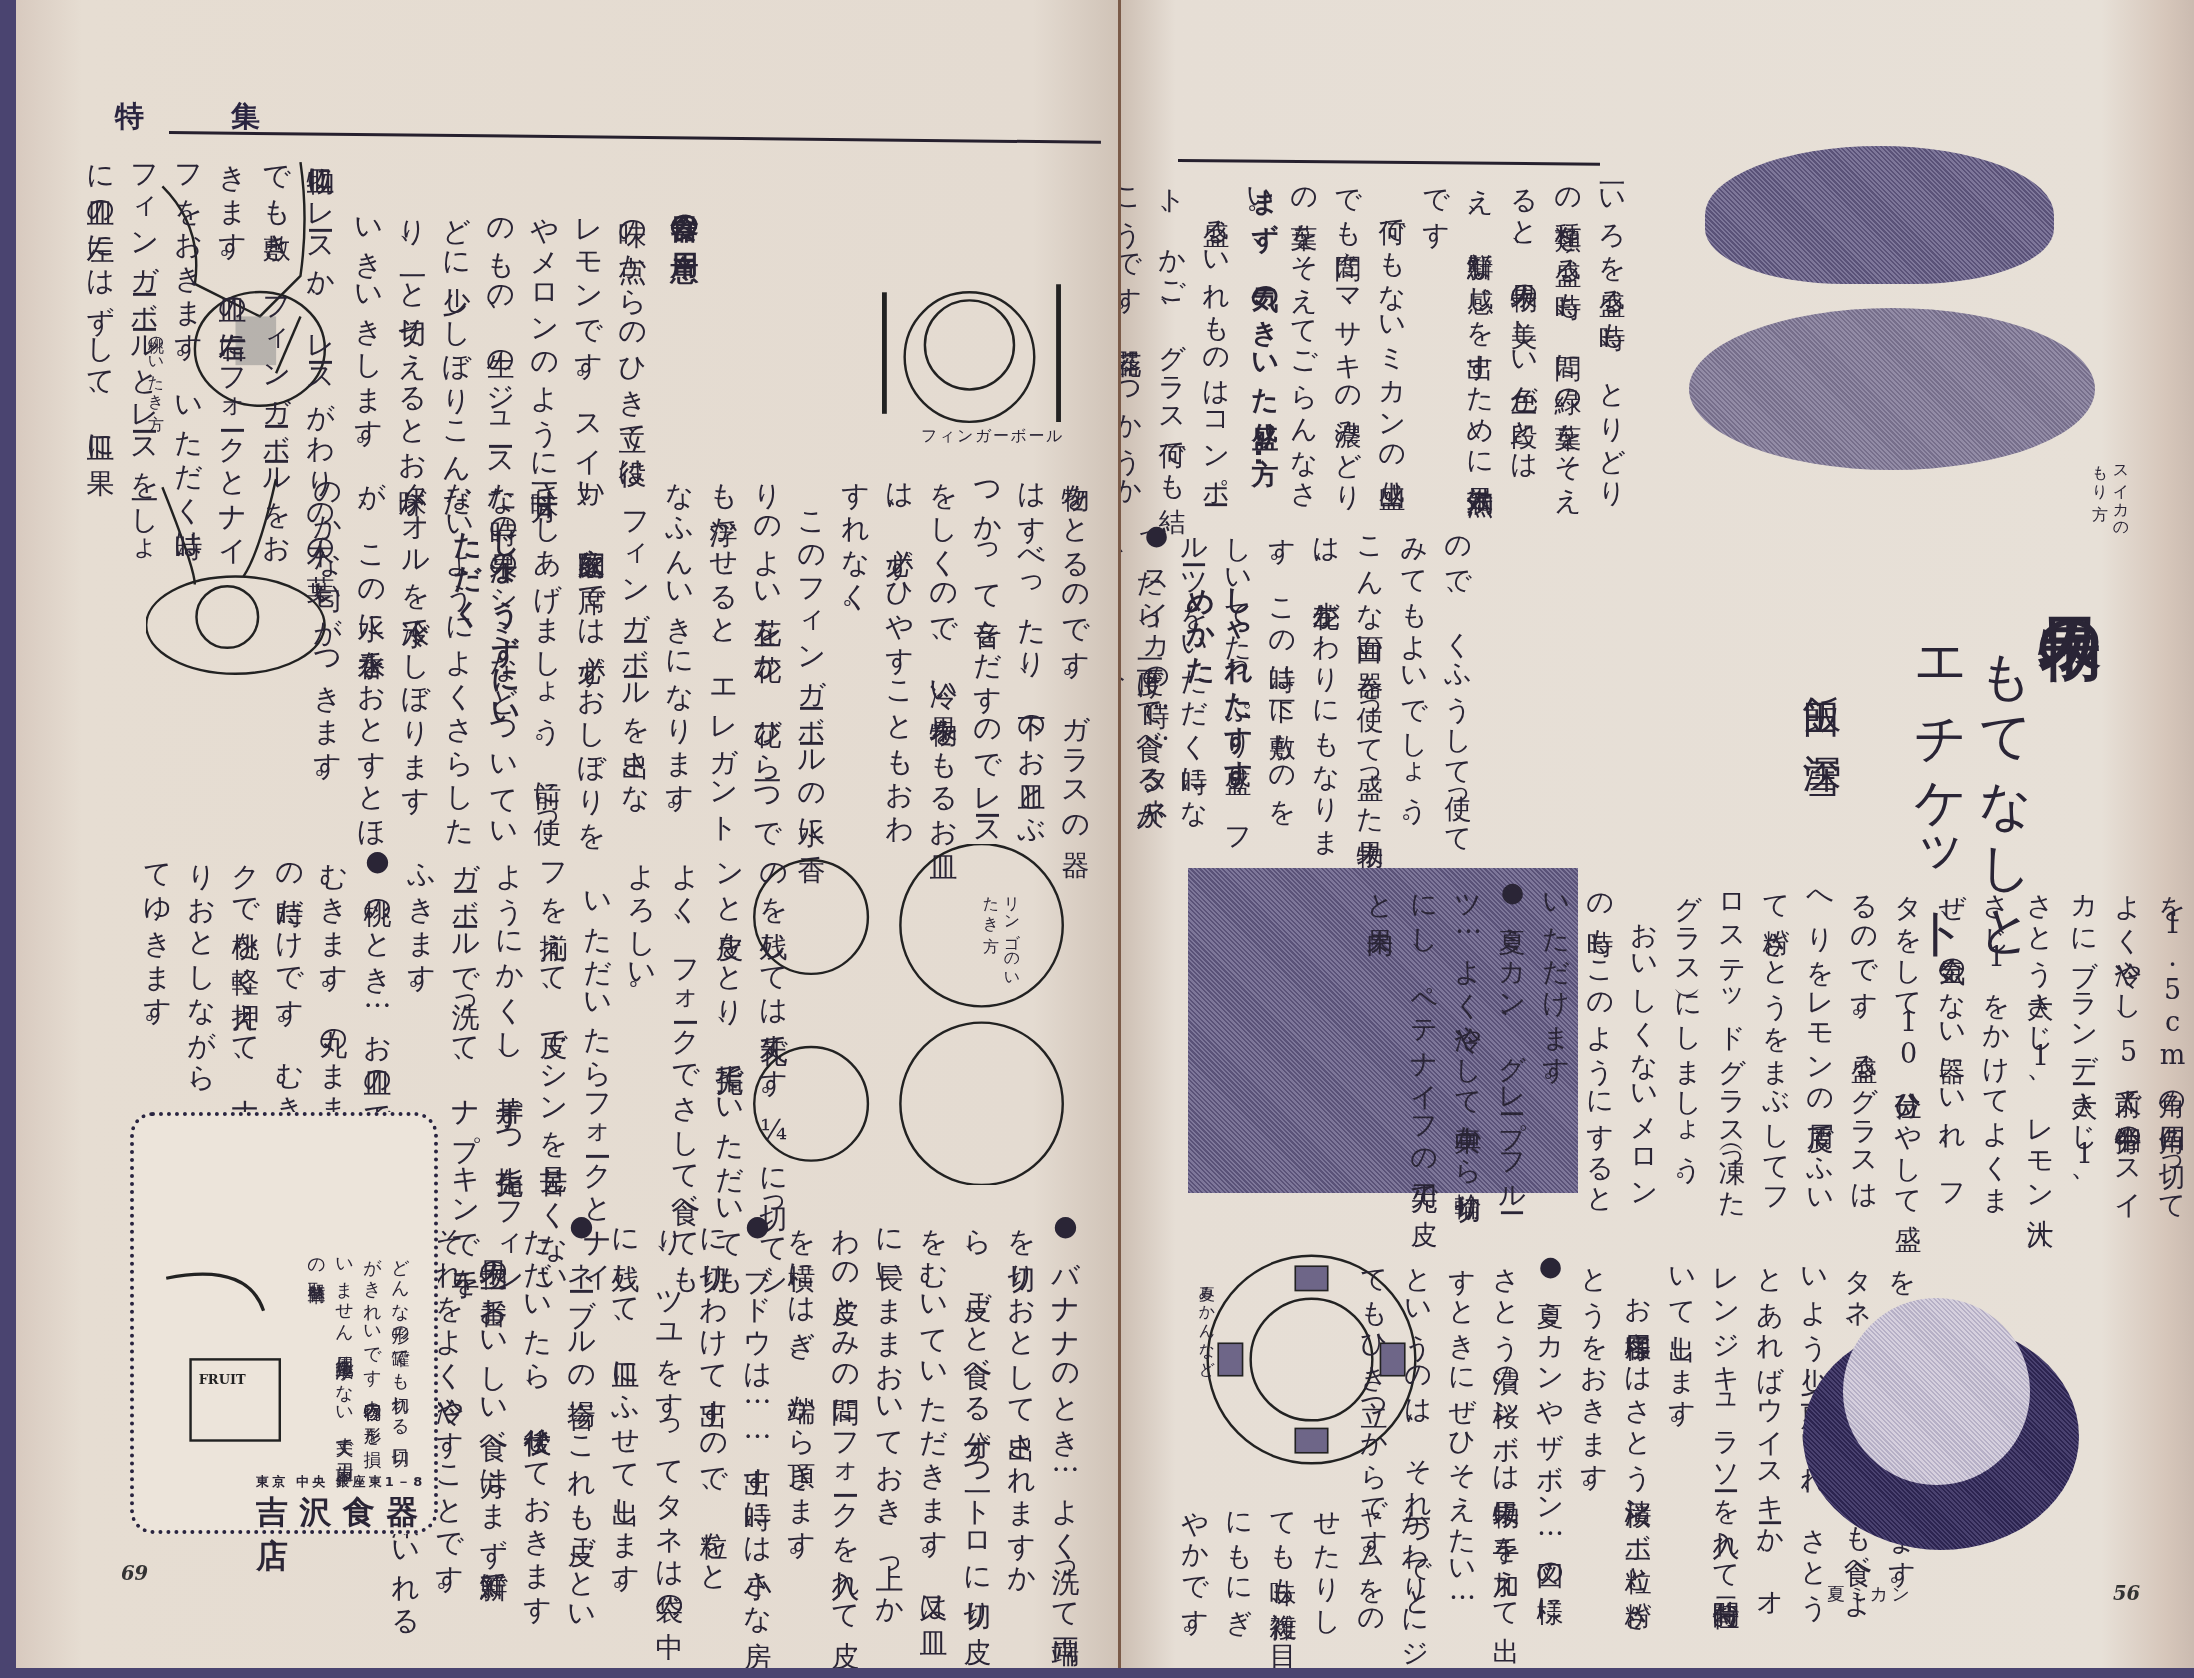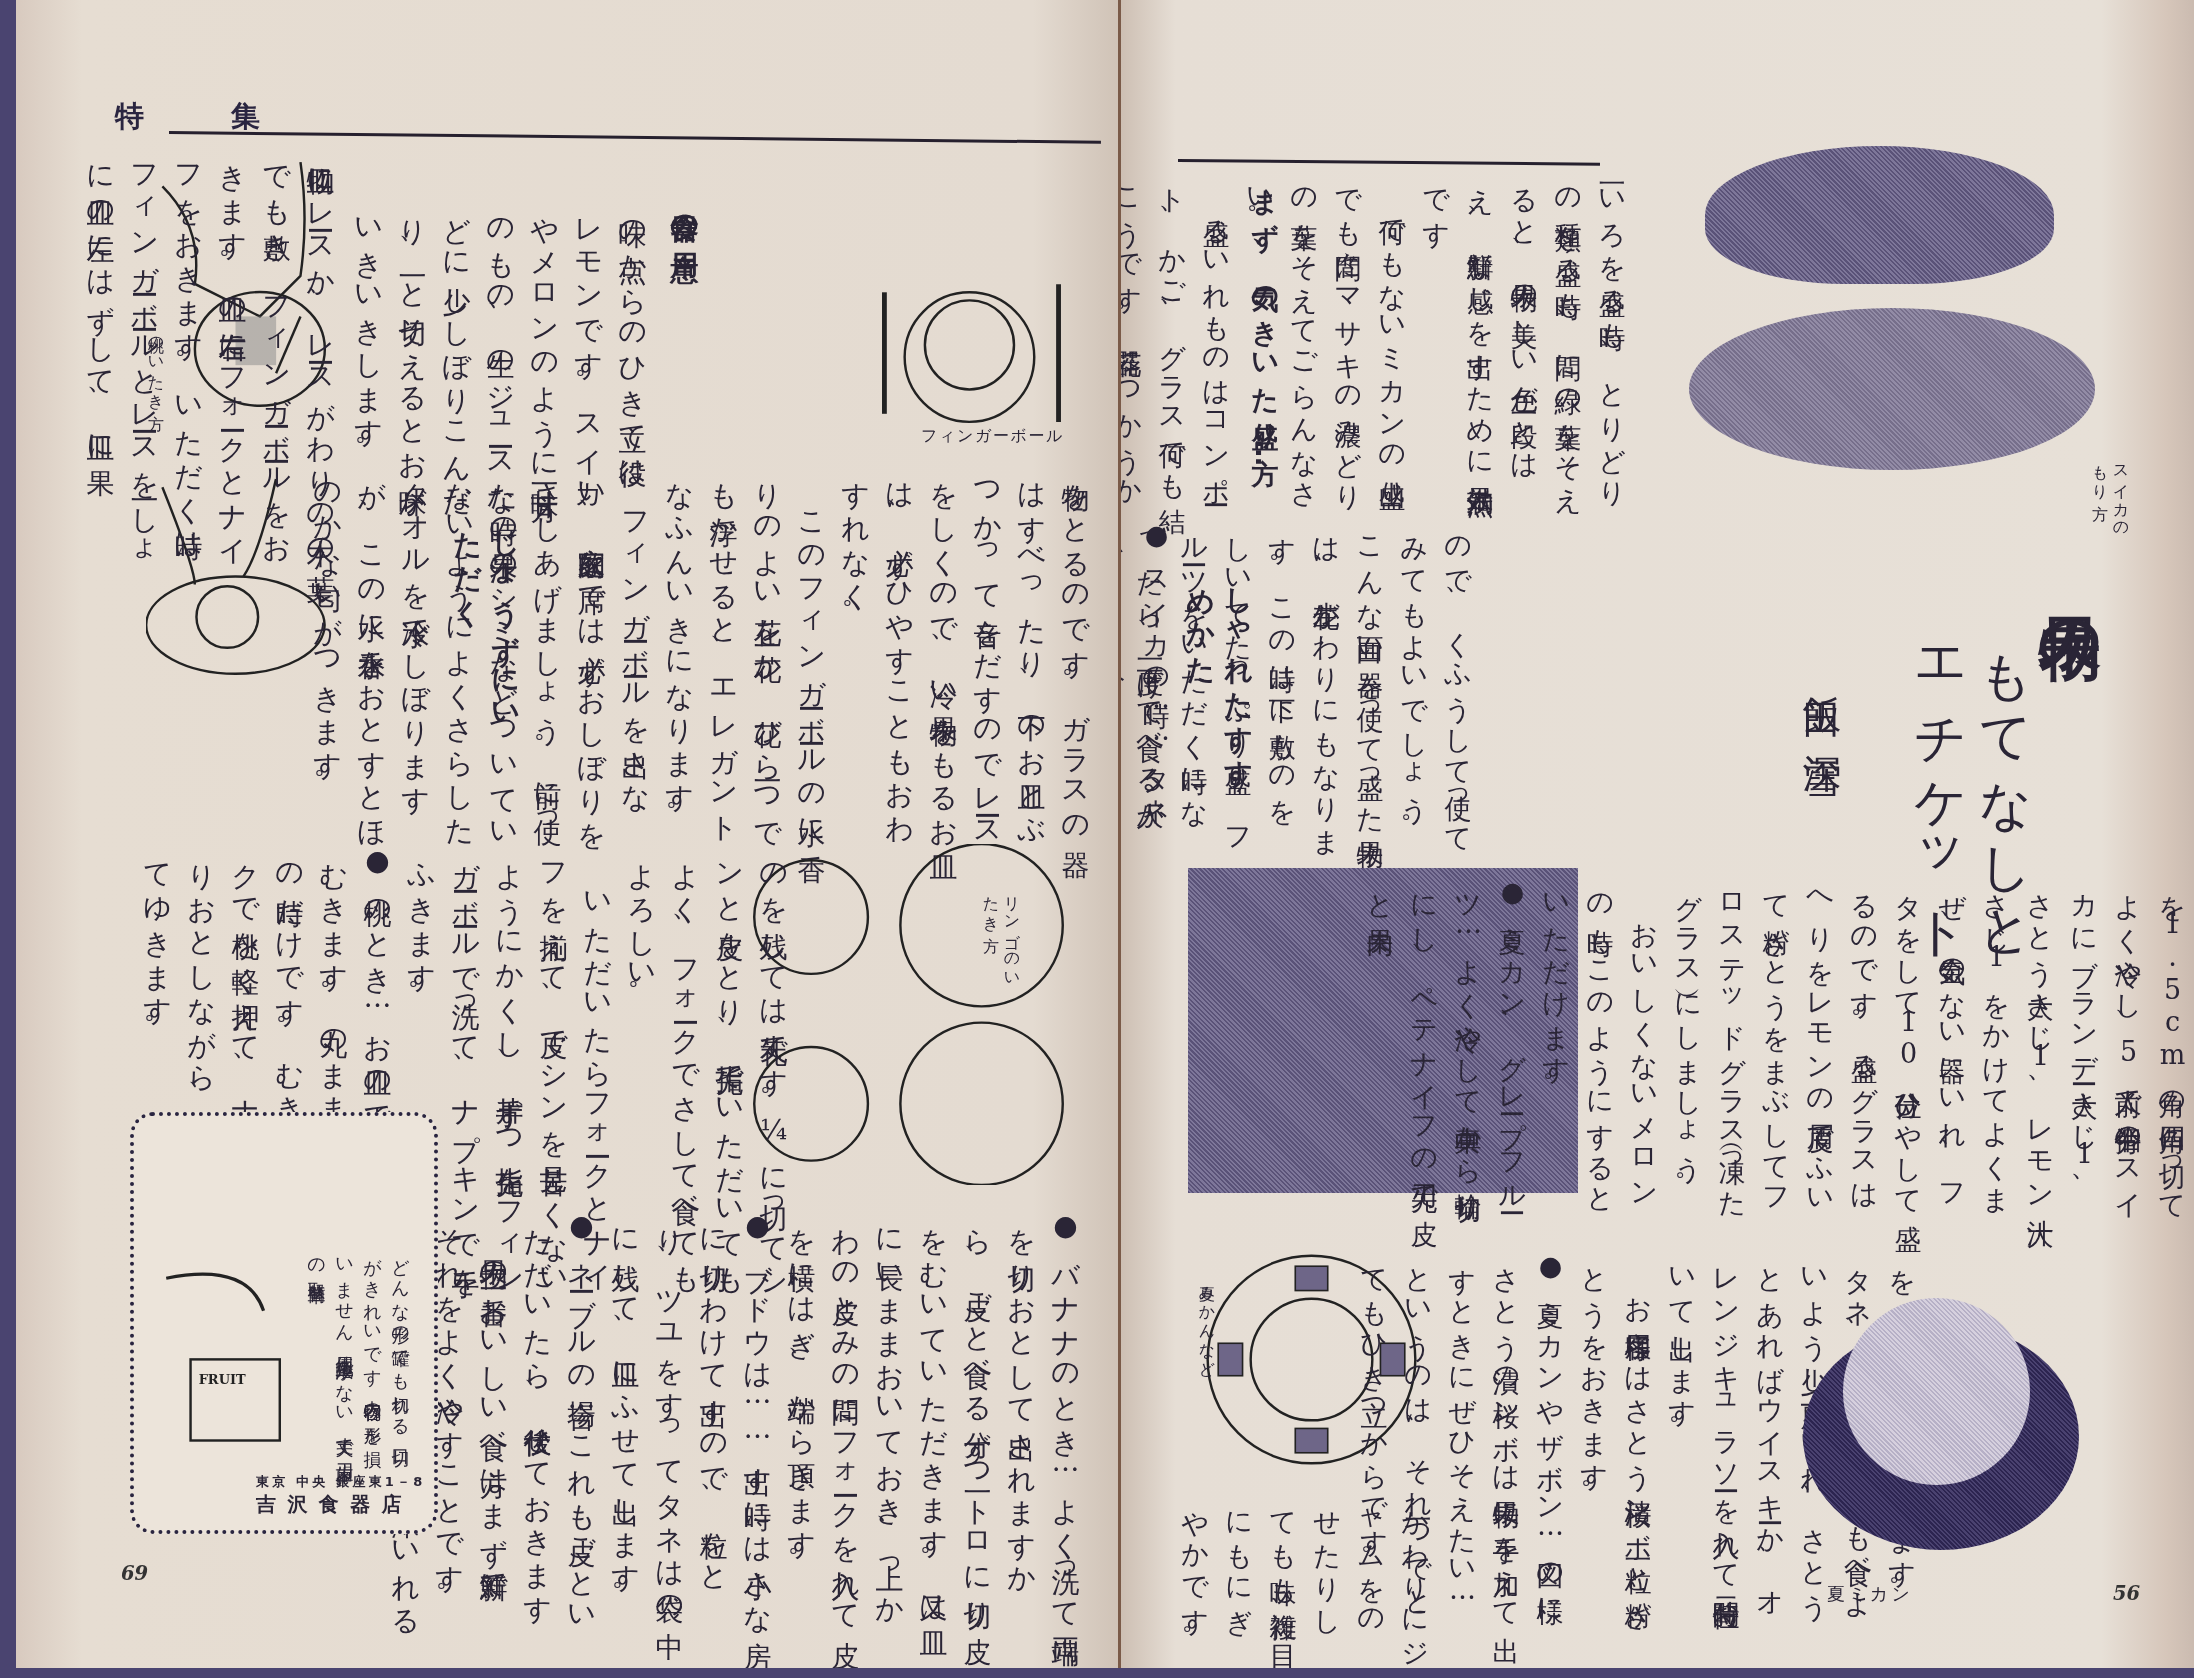--- a/index.html
+++ b/index.html
@@ -30,21 +30,21 @@
 
   .title { position:absolute; writing-mode:vertical-rl; font-family:"DejaVu Serif", serif; font-size:52px; letter-spacing:4.9px; line-height:65px; }
   .title.big { font-size:62px; font-weight:bold; }
   .author { position:absolute; writing-mode:vertical-rl; font-size:39px; letter-spacing:6.5px; }
 
   .ad { position:absolute; left:114px; top:1112px; width:300px; height:414px; border:4.9px dotted #2a2540; border-radius:23px; background:#ece4da; }
   .ad-brand { position:absolute; left:18px; top:32px; font-family:"DejaVu Sans", sans-serif; font-weight:bold; font-size:47px; color:#221c36; letter-spacing:-1.6px; }
   .ad-brand small { font-size:28px; letter-spacing:0; }
   .ad-copy { position:absolute; writing-mode:vertical-rl; right:19.5px; top:130px; font-family:"DejaVu Sans", sans-serif; font-size:18px; line-height:28px; letter-spacing:1.6px; height:211px; }
   .ad-addr { position:absolute; left:122px; top:357px; font-family:"DejaVu Sans", sans-serif; font-weight:bold; font-size:13px; letter-spacing:3.2px; }
-  .ad-shop { position:absolute; left:122px; top:375px; font-family:Liberation Serif, serif; font-weight:bold; font-size:20px; letter-spacing:11.4px; }
+  .ad-shop { position:absolute; left:122px; top:375px; font-family:Liberation Serif, serif; font-weight:bold; font-size:32px; letter-spacing:11.4px; }
 </style>
 </head>
 <body>
 
 <div class="spread">
 
   <div class="page left">
     <div class="tokushu">特　集</div>
     <div class="rule" style="left:153px;top:131px;width:932px;transform:rotate(0.6deg);transform-origin:left;"></div>
 

